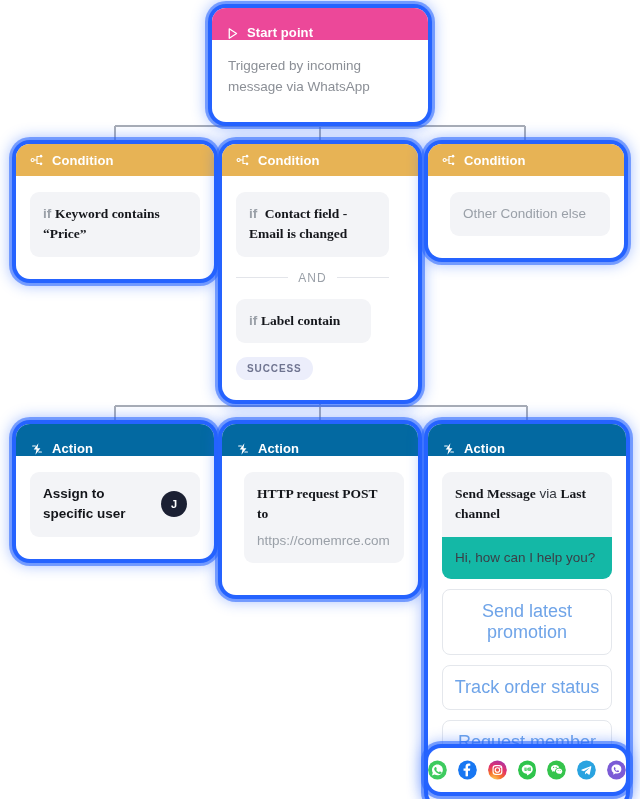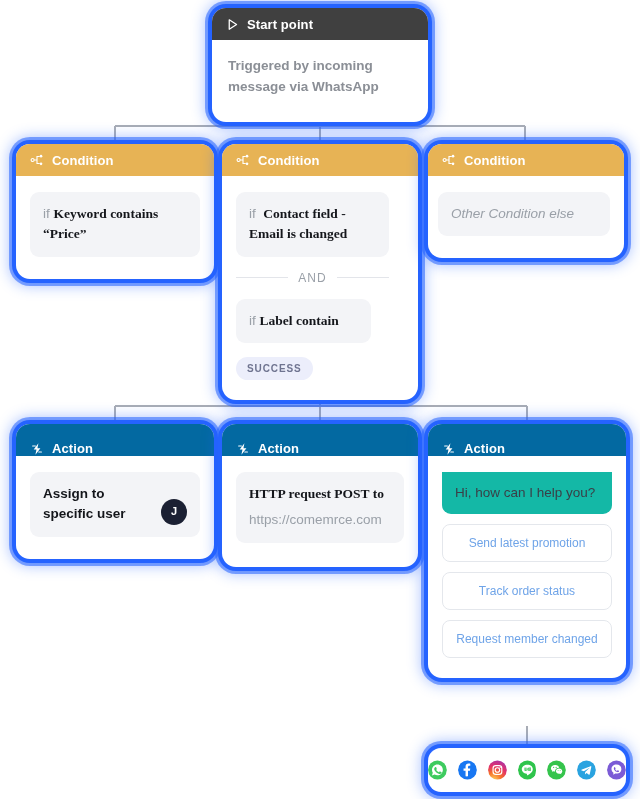--- a/index.html
+++ b/index.html
@@ -30,49 +30,48 @@
     height: 32px;
     display: flex;
     align-items: center;
     gap: 8px;
     padding: 0 14px;
     color: #ffffff;
     font-size: 13px;
     font-weight: bold;
     letter-spacing: .1px;
   }
-  .head-start  { background: #404040; }
+  .head-start  { background: #ec4899; align-items: flex-end; }
   .head-cond   { background: #e7b355; }
   .head-action { background: #0369a1; align-items: flex-end; }
 
   .card-head svg { display: block; flex: none; }
 
   .card-body { padding: 14px 14px 16px 14px; }
 
   
   .plain-text {
     font-size: 13.5px;
     line-height: 1.55;
     color: #8b8f96;
     padding: 2px 0 6px 0;
-    font-weight: bold;
   }
   .chip {
     background: #f3f4f7;
     border-radius: 9px;
     padding: 12px 13px;
     font-size: 13.5px;
     line-height: 1.5;
     color: #1b1d23;
   }
-  .chip .kw-if { color: #9aa0a8; font-weight: normal; }
+  .chip .kw-if { color: #9aa0a8; font-weight: bold; }
   .chip b { font-weight: bold; color: #14161b; font-family: Liberation Serif, serif; }
   .chip-muted { color: #9aa0a8; font-size: 13.5px; }
 
-  .chip-row { display: flex; align-items: flex-end; gap: 22px; }
+  .chip-row { display: flex; align-items: center; gap: 22px; }
   .chip-row .chip-txt { flex: 1; font-weight: bold; font-size: 13.5px; line-height: 1.5; color: #14161b; }
 
   .avatar {
     width: 26px; height: 26px; border-radius: 50%;
     background: #1b2033; color: #fff;
     font-size: 11px; font-weight: bold;
     display: flex; align-items: center; justify-content: center;
     flex: none;
   }
 
@@ -105,21 +104,21 @@
     padding: 13px 13px 14px 13px;
     background: #14b8a6;
     border-radius: 0 0 9px 9px;
   }
   .chip-top { border-radius: 9px 9px 0 0; }
 
   .reply-btn {
     border: 1px solid #e4e7ec;
     border-radius: 8px;
     color: #6fa4e8;
-    font-size: 12px;
+    font-size: 18px;
     text-align: center;
     padding: 11px 6px;
     margin-top: 10px;
     background: #fff;
   }
 
   
   .channel-bar {
     position: absolute;
     background: #ffffff;
@@ -227,21 +226,21 @@
       <span>
         <svg width="14" height="14" viewBox="0 0 16 16">
           <circle cx="3" cy="8" r="1.7" fill="none" stroke="#fff" stroke-width="1.3"></circle>
           <circle cx="12.6" cy="3.6" r="1.5" fill="#fff"></circle>
           <circle cx="12.6" cy="12.4" r="1.5" fill="#fff"></circle>
           <path d="M4.7 8 H8 M8 8 L8 4 H11.1 M8 8 L8 12 H11.1" stroke="#fff" stroke-width="1.3" fill="none"></path>
         </svg>
       </span>
       <span>Condition</span>
     </div>
-    <div class="card-body" style="padding:16px 14px 22px 10px;font-style:italic;">
+    <div class="card-body" style="padding:16px 14px 22px 22px;">
       <div class="chip">
         <span class="chip-muted">Other Condition else</span>
       </div>
     </div>
   </div>
 
   <div class="card" style="left:16px; top:424px; width:198px;">
     <div class="card-head head-action">
       <span>
         <svg width="14" height="14" viewBox="0 0 16 16">
@@ -262,39 +261,44 @@
   <div class="card" style="left:222px; top:424px; width:196px;">
     <div class="card-head head-action">
       <span>
         <svg width="14" height="14" viewBox="0 0 16 16">
           <path d="M9.6 1.5 L4.2 8.6 H7.4 L6.2 14.5 L11.9 7.2 H8.5 Z" fill="#ffffff"></path>
           <path d="M3 4.6 H6.2 M10 11.4 H13.1" stroke="#ffffff" stroke-width="1.2" stroke-linecap="round"></path>
         </svg>
       </span>
       <span>Action</span>
     </div>
-    <div class="card-body" style="padding:16px 14px 24px 14px;">
+    <div class="card-body" style="padding:16px 14px 32px 14px;margin-left:8px;">
       <div class="chip">
         <b>HTTP request POST to</b>
         <div style="margin-top:6px; color:#9aa0a8; font-weight:normal;">https://comemrce.com</div>
       </div>
     </div>
   </div>
 
   <div class="card" style="left:428px; top:424px; width:198px;">
     <div class="card-head head-action">
       <span>
         <svg width="14" height="14" viewBox="0 0 16 16">
           <path d="M9.6 1.5 L4.2 8.6 H7.4 L6.2 14.5 L11.9 7.2 H8.5 Z" fill="#ffffff"></path>
           <path d="M3 4.6 H6.2 M10 11.4 H13.1" stroke="#ffffff" stroke-width="1.2" stroke-linecap="round"></path>
         </svg>
       </span>
       <span>Action</span>
     </div>
     <div class="card-body" style="padding:16px 14px 20px 14px;">
+      <div class="chip chip-top">
+        <div class="msg-line1">
+          <b>Send Message</b><span class="via"> via </span><b>Last channel</b>
+        </div>
+      </div>
       <div class="msg-preview">Hi, how can I help you?</div>
       <div class="reply-btn">Send latest promotion</div>
       <div class="reply-btn">Track order status</div>
       <div class="reply-btn">Request member changed</div>
     </div>
   </div>
 
   <div class="channel-bar" style="left:428px; top:748px; width:198px; height:44px;">
 
     <svg class="ch-icon" viewBox="0 0 32 32">

